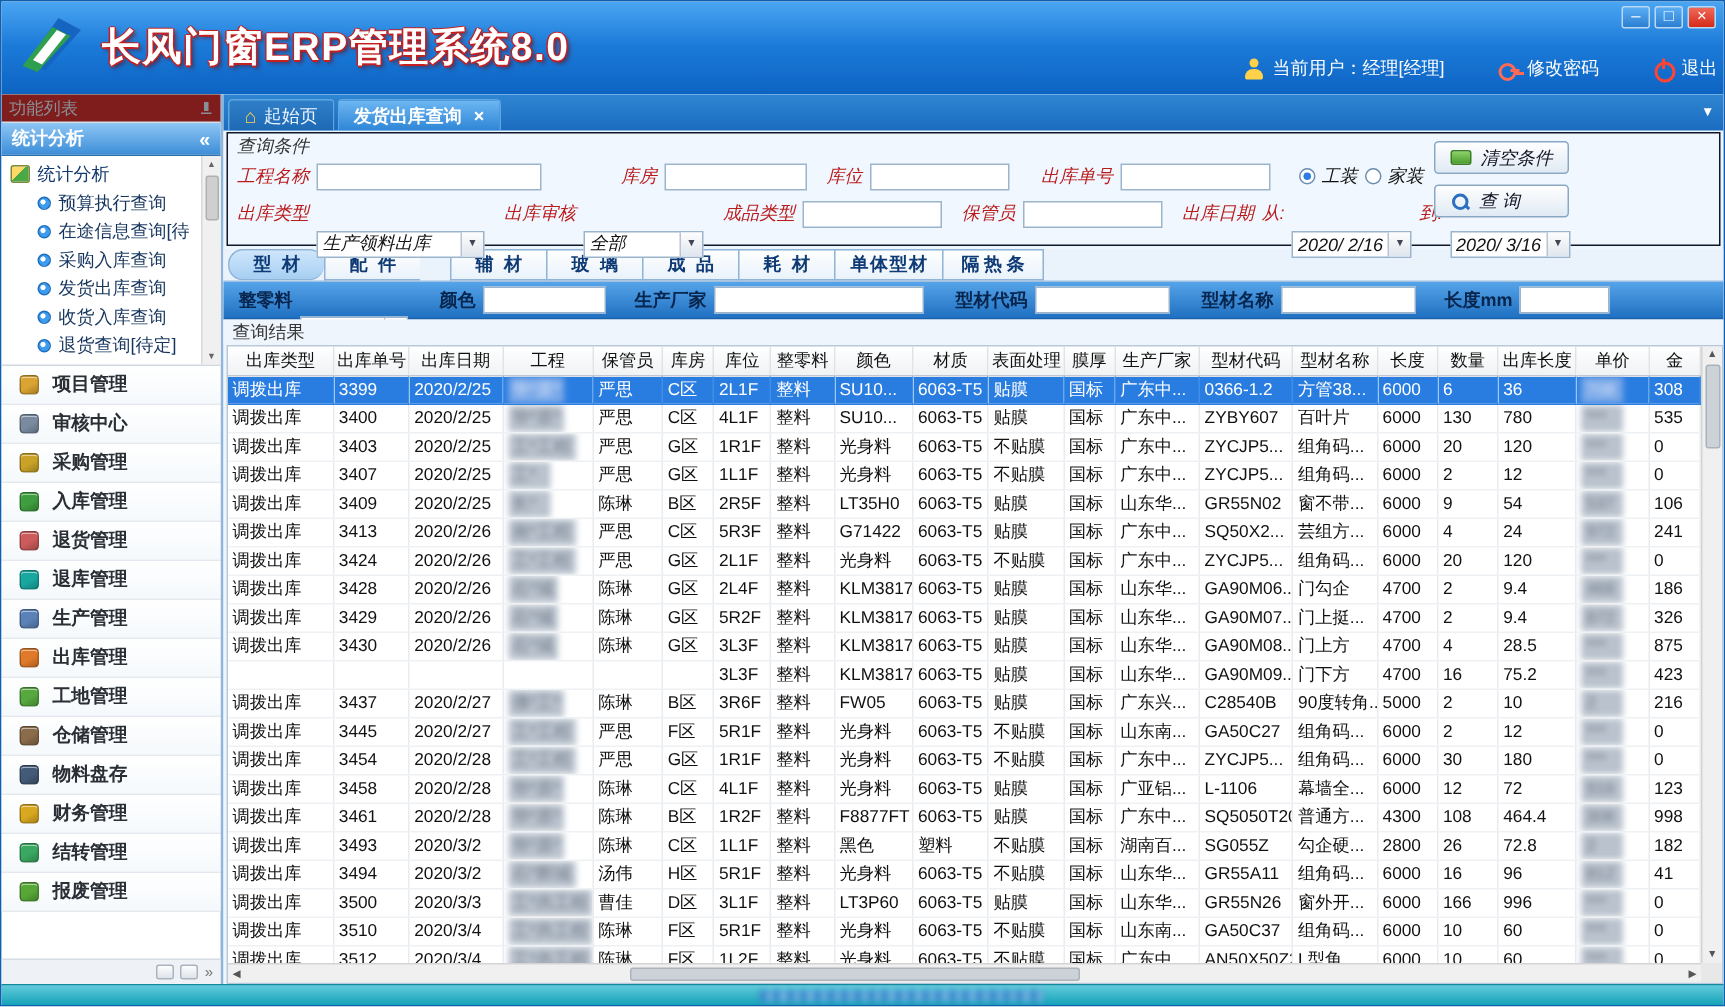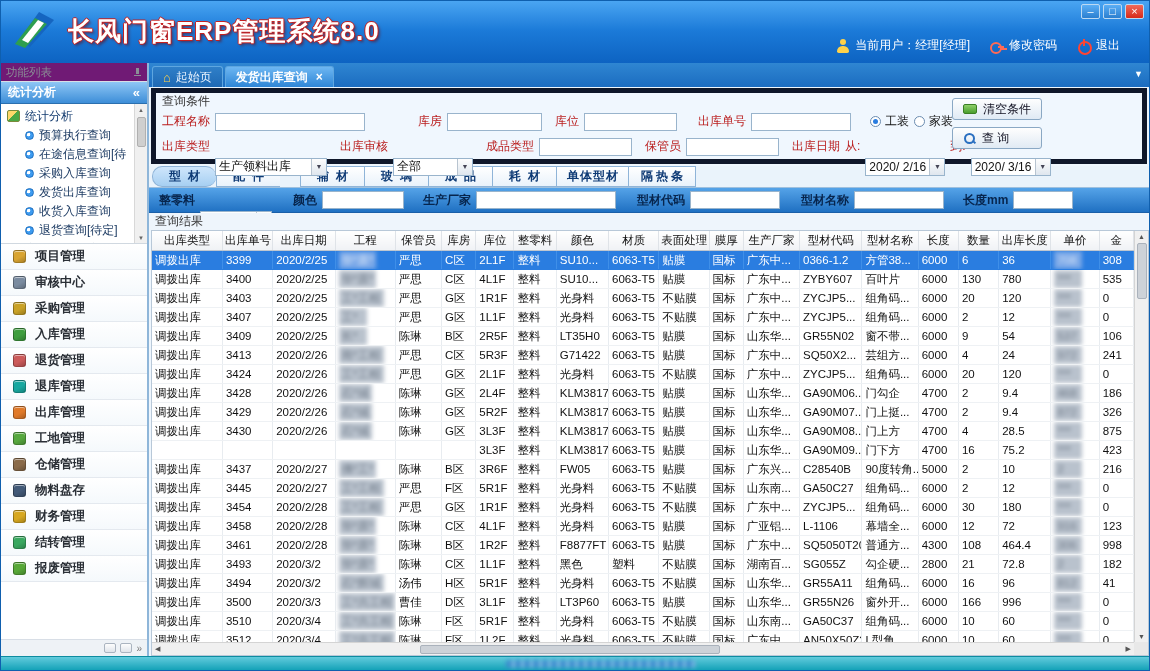--- a/index.html
+++ b/index.html
@@ -8,36 +8,36 @@
 .window{position:relative;width:1150px;height:671px;background:#eef5fc;overflow:hidden;border:1px solid #0f5fae;}
 
 
 .titlebar{position:absolute;top:0;left:0;right:0;height:62px;background:linear-gradient(180deg,#4aa5f2 0%,#1b7ad8 48%,#0d63c2 100%);}
 .win-controls{position:absolute;top:3px;right:5px;display:flex;gap:3px;}
 .wc{width:19px;height:15px;display:flex;align-items:center;justify-content:center;font-size:11px;color:#fff;background:linear-gradient(#5aaef5,#2b7fd0);border:1px solid #bcd9f2;border-radius:2px;cursor:pointer;line-height:1;}
 .wc.close{background:linear-gradient(#f06a5a,#d62a1a);}
 .brand{position:absolute;left:12px;top:9px;display:flex;align-items:center;gap:9px;}
 .app-title{font-size:26px;font-weight:bold;color:#fff;letter-spacing:1px;
  text-shadow:1px 0 #c42020,-1px 0 #c42020,0 1px #c42020,0 -1px #c42020,2px 2px 3px rgba(110,0,0,.6);}
-.userbar{position:absolute;right:29px;top:36px;display:flex;gap:20px;align-items:center;color:#fff;}
+.userbar{position:absolute;right:4px;top:36px;display:flex;gap:36px;align-items:center;color:#fff;}
 .ub-item{display:flex;align-items:center;gap:5px;cursor:pointer;}
 .u-icon{display:inline-block;position:relative;width:14px;height:14px;flex:none;}
 .u-icon.user::before{content:"";position:absolute;left:4px;top:0;width:6px;height:6px;border-radius:50%;background:#ffd24a;}
 .u-icon.user::after{content:"";position:absolute;left:1px;top:7px;width:12px;height:7px;border-radius:6px 6px 2px 2px;background:#ffd24a;}
 .u-icon.key::before{content:"";position:absolute;left:0;top:3px;width:8px;height:8px;border:2px solid #ff6a55;border-radius:50%;}
 .u-icon.key::after{content:"";position:absolute;left:8px;top:7px;width:6px;height:2px;background:#ff6a55;box-shadow:3px 2px 0 0 #ff6a55;}
 .u-icon.power::before{content:"";position:absolute;left:1px;top:2px;width:10px;height:10px;border:2px solid #ff4433;border-radius:50%;}
 .u-icon.power::after{content:"";position:absolute;left:6px;top:0;width:2px;height:7px;background:#ff4433;}
 
 
 .app-body{position:absolute;top:62px;left:0;right:0;bottom:14px;display:flex;}
 
 
 .sidebar{width:148px;background:#fff;border-right:2px solid #8fb6d9;display:flex;flex-direction:column;flex:none;}
-.panel-title{height:19px;background:#701a75;border-bottom:1px solid #d8dee6;color:#8a8f96;display:flex;align-items:center;justify-content:space-between;padding:0 5px;font-size:11.5px;}
+.panel-title{height:19px;background:#7f1d1d;border-bottom:1px solid #d8dee6;color:#8a8f96;display:flex;align-items:center;justify-content:space-between;padding:0 5px;font-size:11.5px;}
 .pin{width:9px;height:9px;position:relative;display:inline-block;}
 .pin::before{content:"";position:absolute;left:3px;top:0;width:3px;height:6px;background:#8a8f96;}
 .pin::after{content:"";position:absolute;left:1px;top:7px;width:7px;height:1px;background:#8a8f96;}
 .group-header{height:22px;background:linear-gradient(#8ec6f5,#3d8ed8);color:#fff;font-weight:bold;display:flex;align-items:center;justify-content:space-between;padding:0 7px;border-bottom:1px solid #2b6fae;cursor:pointer;}
 .collapse{font-size:13px;font-weight:bold;}
 .tree{position:relative;height:140px;overflow:hidden;border-bottom:1px solid #d0d8e0;padding-top:2px;background:#fff;}
 .tree-root{display:flex;align-items:center;gap:5px;height:20px;padding-left:6px;color:#123a6e;cursor:pointer;}
 .tree-root-icon{width:13px;height:12px;background:linear-gradient(135deg,#ffd86a 0 45%,#4aa845 45%);border:1px solid #7a8a3a;border-radius:2px;flex:none;}
 .tree-item{display:flex;align-items:center;gap:5px;height:19px;padding-left:24px;color:#16355e;cursor:pointer;white-space:nowrap;overflow:hidden;}
 .bullet{width:9px;height:9px;border-radius:50%;background:radial-gradient(circle at 38% 38%,#fff 0 24%,#3d9bf0 32% 100%);border:1px solid #1d6fc0;flex:none;}
@@ -52,21 +52,21 @@
 
 
 .main{flex:1;display:flex;flex-direction:column;min-width:0;background:#eef6fd;}
 .doc-tabs{height:24px;background:linear-gradient(#2f86d2,#1b6cc0);display:flex;align-items:flex-end;padding-left:3px;position:relative;flex:none;}
 .doc-tab{height:21px;display:flex;align-items:center;gap:5px;padding:0 10px;color:#eaf4ff;background:linear-gradient(#2f7fc8,#1e69b4);border:1px solid #5ea6e0;border-bottom:none;border-radius:3px 3px 0 0;margin-right:2px;cursor:pointer;}
 .doc-tab.active{background:linear-gradient(#6db6f2,#2e86d6);color:#fff;font-weight:bold;}
 .doc-tab .x{font-size:12px;margin-left:3px;}
 .home-glyph{color:#ffd24a;font-size:13px;line-height:1;}
 .tabbar-caret{position:absolute;right:6px;top:6px;color:#fff;font-size:9px;cursor:pointer;}
 
-.query-box{margin:1px 2px 0;background:#f0f7fe;border:5px solid #0f172a;padding:1px 6px 4px;position:relative;height:76px;flex:none;}
+.query-box{margin:1px 2px 0;background:#f0f7fe;border:1px solid #0f172a;padding:1px 6px 4px;position:relative;height:76px;flex:none;font-style:italic;}
 .qp-title{color:#333;height:15px;line-height:15px;}
 .q-row{display:flex;align-items:center;height:25px;gap:5px;white-space:nowrap;}
 .q-label{color:#b91c1c;}
 input.q-input{height:18px;border:1px solid #99b4cc;background:#fff;padding:0 3px;font:inherit;outline:none;}
 .combo{display:inline-flex;align-items:center;height:18px;border:1px solid #99b4cc;background:#fff;padding-left:3px;cursor:pointer;margin-top:40px;}
 .combo .dd{width:15px;height:100%;margin-left:auto;background:linear-gradient(#fdfdfd,#dfe6ee);border-left:1px solid #b8c4d0;display:flex;align-items:center;justify-content:center;font-size:7px;color:#445;}
 .radio{display:inline-flex;align-items:center;gap:4px;cursor:pointer;}
 .rcirc{width:11px;height:11px;border-radius:50%;border:1px solid #6a8cb0;background:#fff;position:relative;flex:none;}
 .radio.checked .rcirc::after{content:"";position:absolute;inset:2px;border-radius:50%;background:#2a7de0;}
 .btn-stack{position:absolute;right:100px;top:5px;display:flex;flex-direction:column;gap:7px;align-items:stretch;}
@@ -213,20 +213,24 @@
           </div>
           <div class="module">
             <span class="mod-icon" style="background: linear-gradient(150deg, rgb(204, 91, 91) 55%, rgba(0, 0, 0, 0.22)) rgb(204, 91, 91);"></span>
             <span>退货管理</span>
           </div>
           <div class="module">
             <span class="mod-icon" style="background: linear-gradient(150deg, rgb(24, 168, 160) 55%, rgba(0, 0, 0, 0.22)) rgb(24, 168, 160);"></span>
             <span>退库管理</span>
           </div>
           <div class="module">
+            <span class="mod-icon" style="background: linear-gradient(150deg, rgb(91, 130, 184) 55%, rgba(0, 0, 0, 0.22)) rgb(91, 130, 184);"></span>
+            <span>生产管理</span>
+          </div>
+          <div class="module">
             <span class="mod-icon" style="background: linear-gradient(150deg, rgb(224, 122, 42) 55%, rgba(0, 0, 0, 0.22)) rgb(224, 122, 42);"></span>
             <span>出库管理</span>
           </div>
           <div class="module">
             <span class="mod-icon" style="background: linear-gradient(150deg, rgb(87, 168, 63) 55%, rgba(0, 0, 0, 0.22)) rgb(87, 168, 63);"></span>
             <span>工地管理</span>
           </div>
           <div class="module">
             <span class="mod-icon" style="background: linear-gradient(150deg, rgb(138, 107, 74) 55%, rgba(0, 0, 0, 0.22)) rgb(138, 107, 74);"></span>
             <span>仓储管理</span>
@@ -747,21 +751,21 @@
                 <td>1L1F</td>
                 <td>整料</td>
                 <td>黑色</td>
                 <td>塑料</td>
                 <td>不贴膜</td>
                 <td>国标</td>
                 <td>湖南百...</td>
                 <td>SG055Z</td>
                 <td>勾企硬...</td>
                 <td>2800</td>
-                <td>21</td>
+                <td>26</td>
                 <td>72.8</td>
                 <td><span class="censor">2</span></td>
                 <td>182</td>
               </tr>
               <tr>
                 <td>调拨出库</td>
                 <td>3494</td>
                 <td>2020/3/2</td>
                 <td><span class="censor">石*辉城</span></td>
                 <td>汤伟</td>

